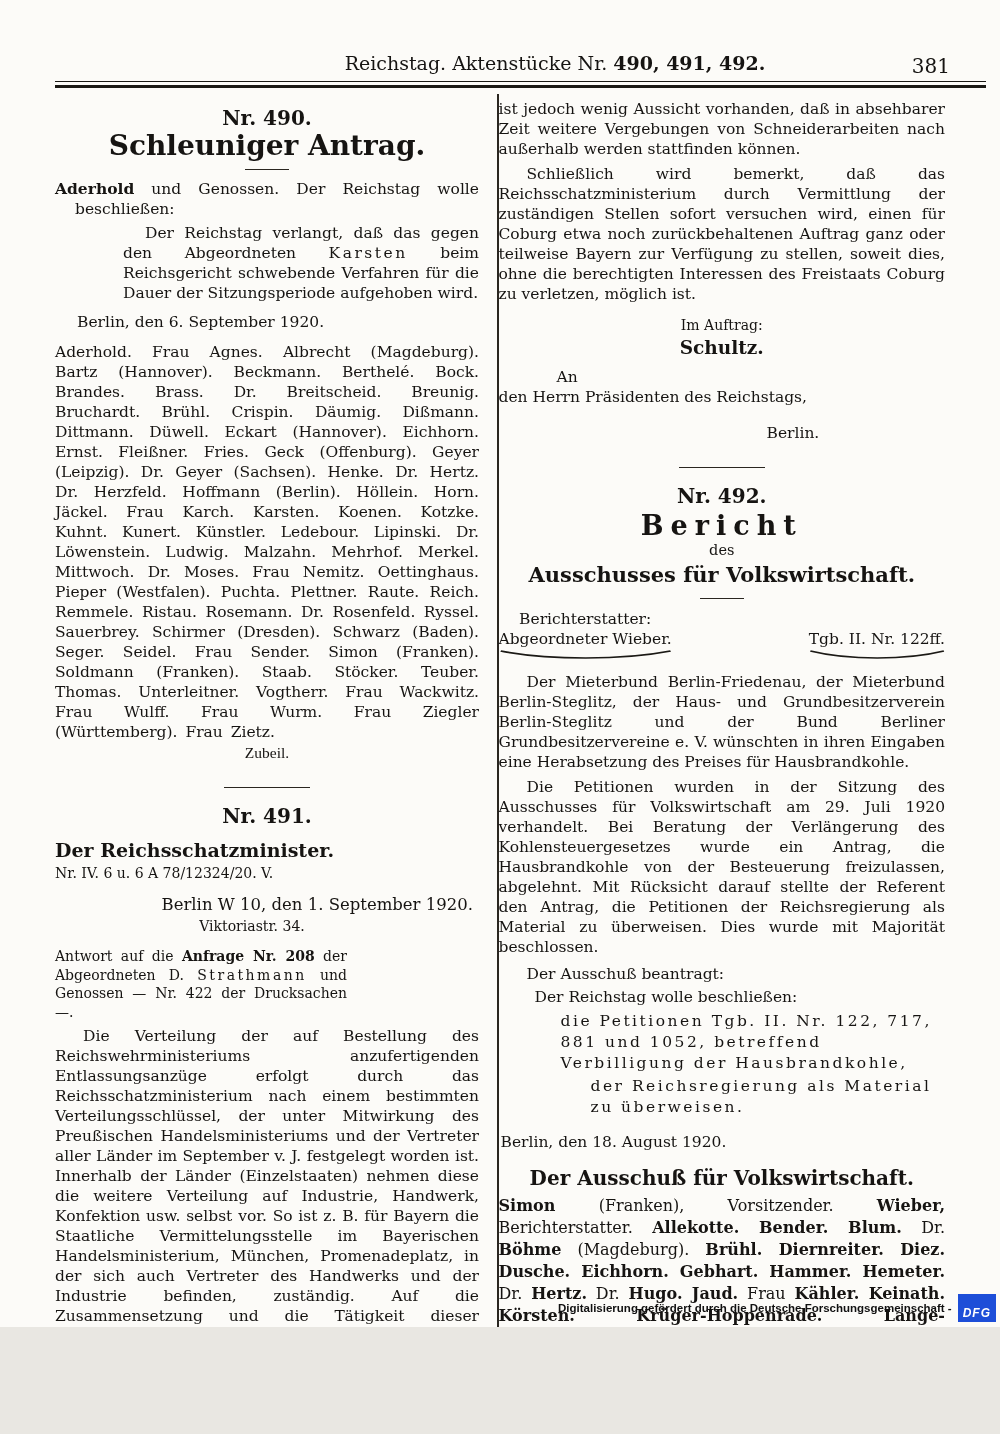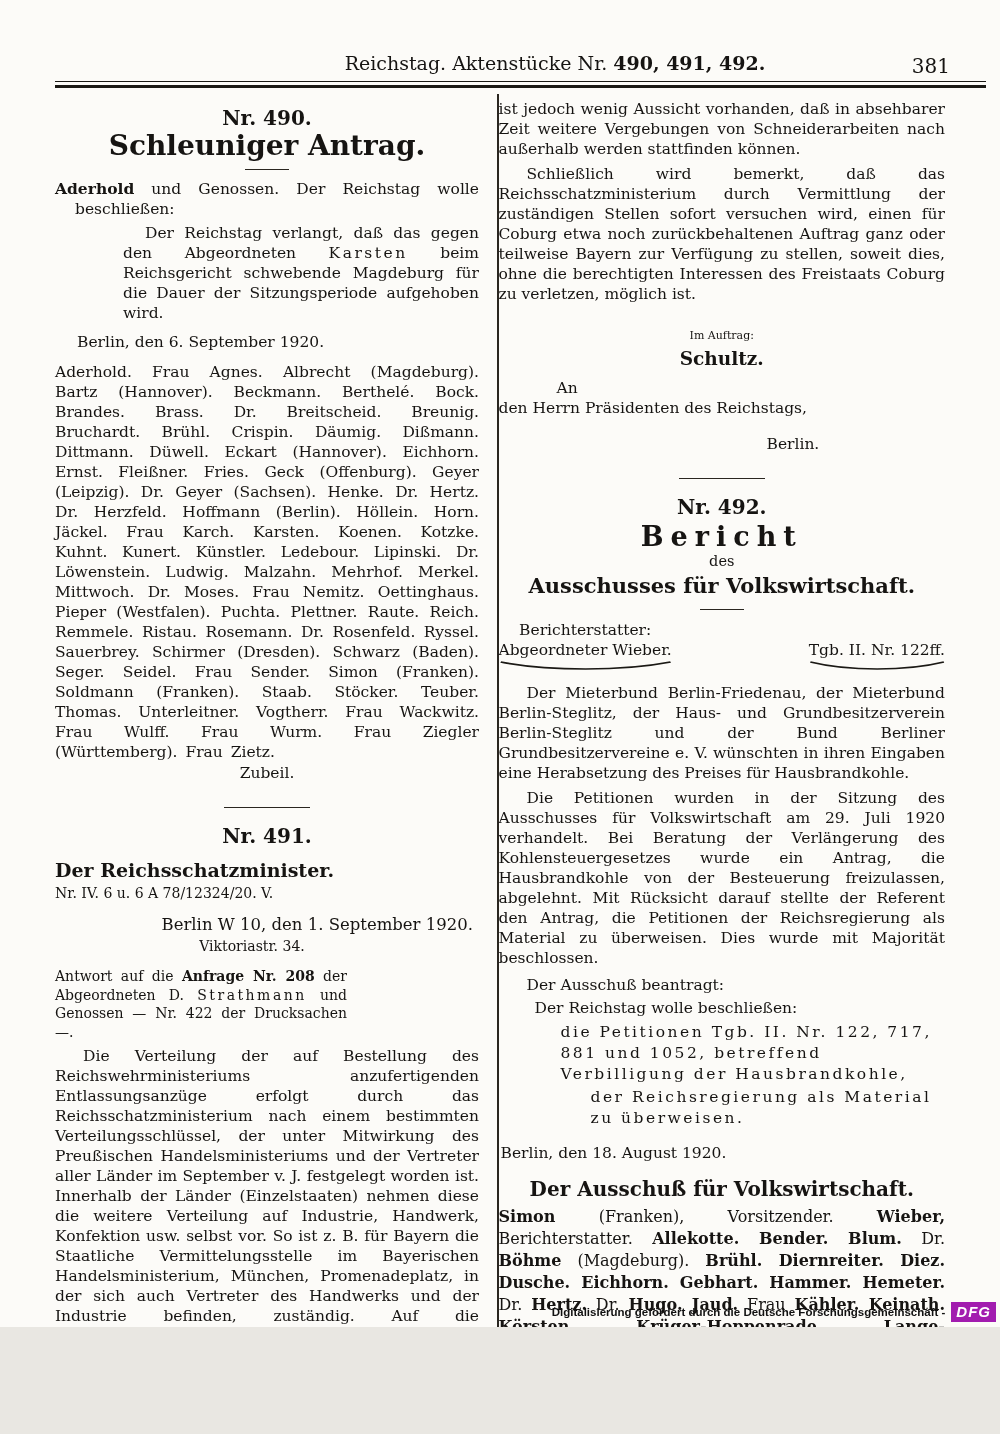--- a/index.html
+++ b/index.html
@@ -26,70 +26,70 @@
   .sp{letter-spacing:2.5px;}
   .center{text-align:center;}
   .doc-num{margin:14px 0 0;text-align:center;font-size:20px;font-weight:bold;}
   .doc-title{margin:8px 0 0;text-align:center;font-size:28px;font-weight:bold;}
   .short-rule{width:44px;border-top:1.5px solid #2a2620;margin:13px auto 9px;}
   .short-rule.wide{width:86px;margin:24px auto 18px;}
   .hang{padding-left:20px;text-indent:-20px;margin-top:5px;}
   .motion{margin:4px 0 0 68px;text-indent:22px;}
   .dateline-left{margin:9px 0 0 22px;text-align:left;}
   .names{margin:10px 0 0;word-spacing:3px;}
-  .last-name{text-align:center;margin-top:1px;}
+  .last-name{text-align:center;margin-top:1px;font-family:Liberation Serif, serif;}
   .sender{margin:14px 0 0;text-align:left;font-size:19px;font-weight:bold;}
   .fileref{margin:3px 0 0;text-align:left;font-size:14px;}
   .dateline-right{margin:12px 6px 0 0;text-align:right;font-size:16.5px;}
   .addr{margin:1px 30px 0 0;text-align:center;font-size:14px;}
   .subject{width:292px;font-size:14px;line-height:18.5px;margin:11px 0 0;text-align:justify;}
   .body{margin-top:5px;}
   .indent{text-indent:28px;}
-  .im-auftrag{margin-top:22px;font-size:11px;text-align:center;}
+  .im-auftrag{margin-top:11px;font-size:14px;text-align:center;}
   .sig{margin-top:3px;font-size:18.5px;font-weight:bold;text-align:center;}
   .addressee-an{margin:9px 0 0 58px;text-align:left;}
   .addressee{margin:0;text-align:left;}
   .addressee-city{margin:16px 0 0 268px;text-align:left;}
   .sp-title{letter-spacing:7px;font-size:27px;margin-top:10px;}
   .des{font-size:14.5px;margin-top:4px;}
   .subtitle{margin:5px 0 0;text-align:center;font-size:21px;font-weight:bold;}
   .rapporteur-row{display:flex;justify-content:space-between;align-items:flex-end;
     font-size:15.5px;margin-top:10px;text-align:left;}
   .rapp-label{text-align:center;}
   .brace{display:block;width:100%;height:9px;margin-top:1px;}
   .lead{margin:7px 0 0 28px;text-align:left;}
   .lead2{margin:3px 0 0 36px;text-align:left;}
   .resolution{margin:4px 0 0 62px;text-align:left;line-height:21px;}
   .resolution2{margin:2px 0 0 92px;text-align:left;line-height:21px;}
   .committee-heading{margin:16px 0 0;text-align:center;font-size:20px;}
   .members{margin:7px 0 0;font-size:16px;line-height:22px;word-spacing:2px;}
   
   .footer{position:absolute;bottom:5px;right:4px;display:flex;align-items:center;gap:6px;
     font-family:"Liberation Sans","DejaVu Sans",sans-serif;font-size:11.5px;font-weight:bold;color:#111;}
-  .dfg-logo{background:#a21caf;color:#ffffff;padding:1px 5px 2px;font-size:15px;
+  .dfg-logo{background:#1d4ed8;color:#ffffff;padding:12px 5px 2px;font-size:12px;
     font-style:italic;letter-spacing:1px;}
 </style>
 </head>
 <body>
 
 <div class="page">
 
   <div class="running-head"><span>Reichstag.  Aktenstücke Nr. </span><span class="b">490, 491, 492.</span></div>
   <div class="rh-page">381</div>
   <div class="head-rule"></div>
 
   <div class="columns">
 
     <div class="col-left">
       <h2 class="doc-num">Nr. 490.</h2>
       <h1 class="doc-title">Schleuniger Antrag.</h1>
       <div class="short-rule"></div>
 
       <p class="hang"><span class="b">Aderhold</span><span> und Genossen. Der Reichstag wolle beschließen:</span></p>
-      <p class="motion"><span>Der Reichstag verlangt, daß das gegen den Abgeordneten </span><span class="sp">Karsten</span><span> beim Reichsgericht schwebende Magdeburg für die Dauer der Sitzungsperiode aufgehoben wird.</span></p>
+      <p class="motion"><span>Der Reichstag verlangt, daß das gegen den Abgeordneten </span><span class="sp">Karsten</span><span> beim Reichsgericht schwebende Verfahren für die Dauer der Sitzungsperiode aufgehoben wird.</span></p>
       <p class="dateline-left">Berlin, den 6. September 1920.</p>
 
       <p class="names">Aderhold. Frau Agnes. Albrecht (Magdeburg). Bartz (Hannover). Beckmann. Berthelé. Bock. Brandes. Brass. Dr. Breitscheid. Breunig. Bruchardt. Brühl. Crispin. Däumig. Dißmann. Dittmann. Düwell. Eckart (Hannover). Eichhorn. Ernst. Fleißner. Fries. Geck (Offenburg). Geyer (Leipzig). Dr. Geyer (Sachsen). Henke. Dr. Hertz. Dr. Herzfeld. Hoffmann (Berlin). Höllein. Horn. Jäckel. Frau Karch. Karsten. Koenen. Kotzke. Kuhnt. Kunert. Künstler. Ledebour. Lipinski. Dr. Löwenstein. Ludwig. Malzahn. Mehrhof. Merkel. Mittwoch. Dr. Moses. Frau Nemitz. Oettinghaus. Pieper (Westfalen). Puchta. Plettner. Raute. Reich. Remmele. Ristau. Rosemann. Dr. Rosenfeld. Ryssel. Sauerbrey. Schirmer (Dresden). Schwarz (Baden). Seger. Seidel. Frau Sender. Simon (Franken). Soldmann (Franken). Staab. Stöcker. Teuber. Thomas. Unterleitner. Vogtherr. Frau Wackwitz. Frau Wulff. Frau Wurm. Frau Ziegler (Württemberg). Frau Zietz.</p>
       <p class="last-name">Zubeil.</p>
 
       <div class="short-rule wide"></div>
 
       <h2 class="doc-num">Nr. 491.</h2>
       <p class="sender">Der Reichsschatzminister.</p>
       <p class="fileref">Nr. IV. 6 u. 6 A 78/12324/20. V.</p>

